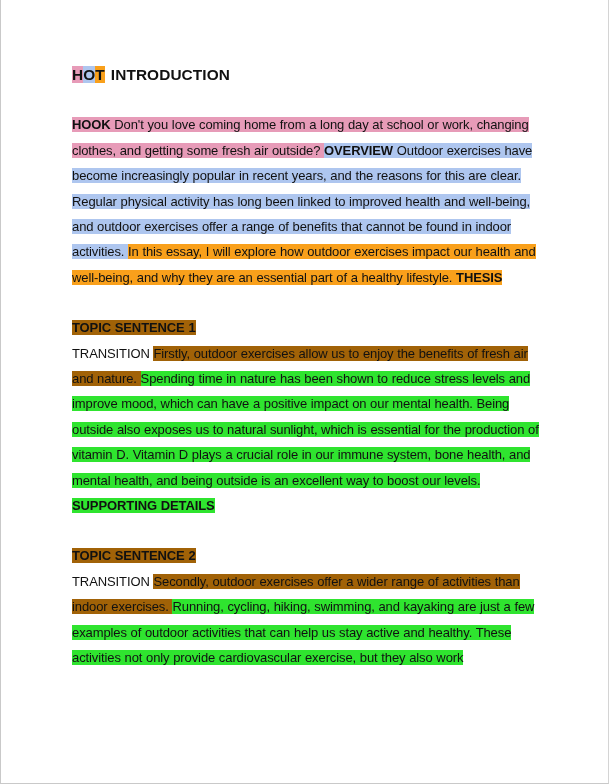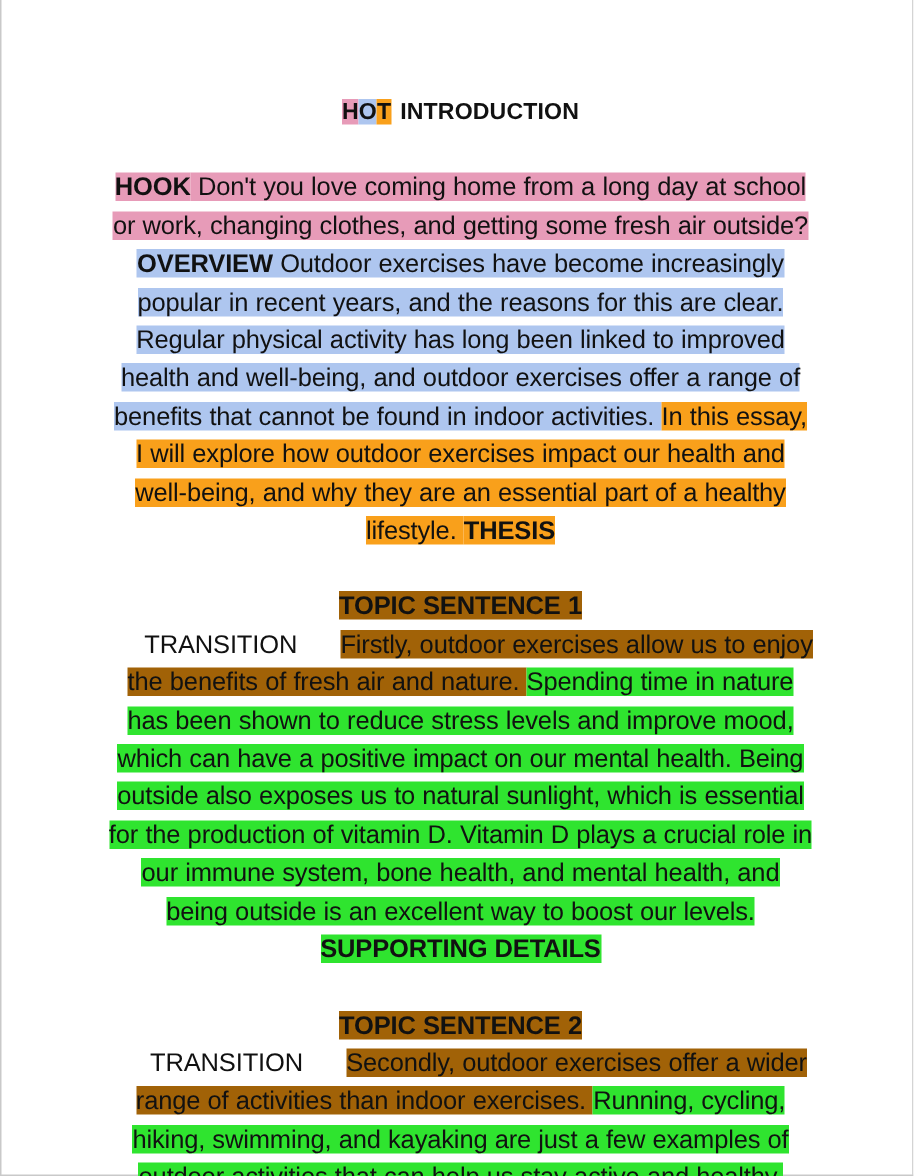--- a/index.html
+++ b/index.html
@@ -18,33 +18,32 @@
   
   .page {
     position: relative;
     width: 609px;
     height: 784px;
     background: #ffffff;
     box-sizing: border-box;
     border-left: 1px solid #c9c9c9;
     border-right: 1px solid #d4d4d4;
     border-bottom: 1px solid #c9c9c9;
-    text-align: center;
   }
 
   .page-body {
     position: absolute;
     left: 71px;
     top: 62px;
     width: 470px;
   }
 
   
   .block {
-    font-size: 17px;
+    font-size: 13px;
     line-height: 25.4px;
     color: #111111;
     letter-spacing: -0.1px;
     word-spacing: 0.2px;
   }
 
   .block + .block {
     margin-top: 25px;
   }
 
@@ -63,21 +62,21 @@
     padding: 0;
     box-decoration-break: clone;
     -webkit-box-decoration-break: clone;
   }
 
   .hl-pink   { background: #e79bb8; }
   .hl-blue   { background: #aec6ef; }
   .hl-orange { background: #f9a01b; }
   .hl-yellow { background: #a16207; }
   .hl-green  { background: #2fe42f; }
-  .hl-none   { background: transparent; margin-left: 24px; }
+  .hl-none   { background: transparent; }
 
   .bold { font-weight: bold; }
 
   .title-line {
     font-size: 15.4px;
     line-height: 25px;
     font-weight: bold;
     color: #111111;
     letter-spacing: 0.1px;
   }

